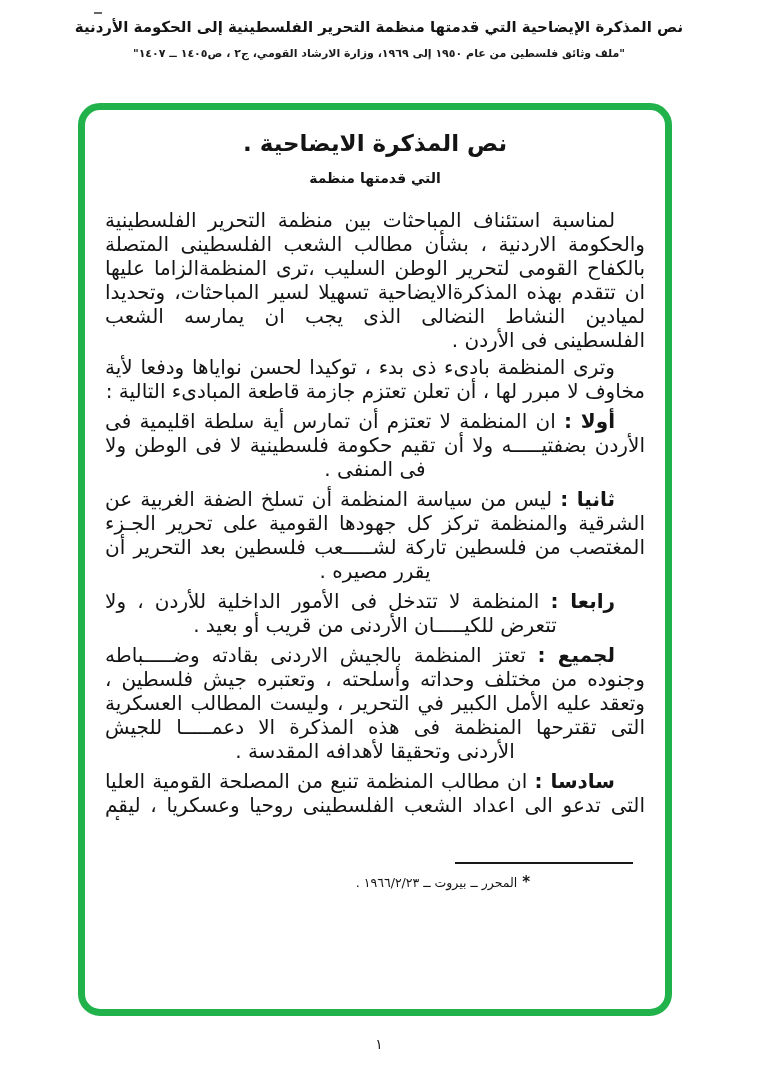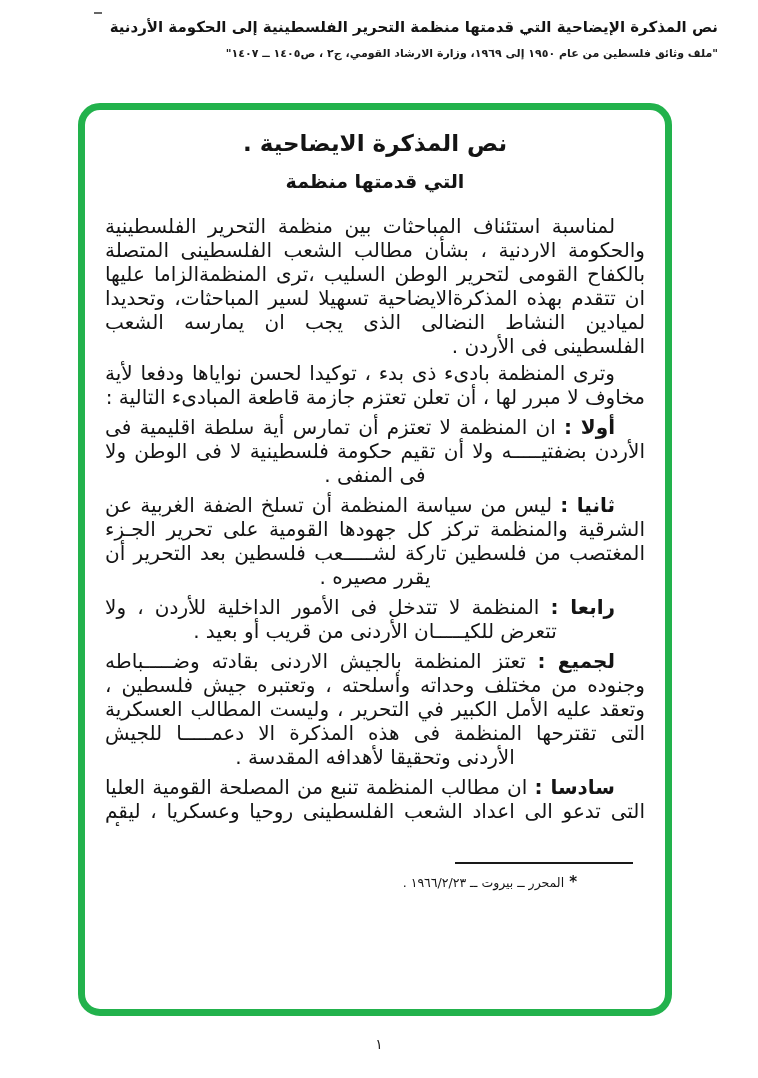--- a/index.html
+++ b/index.html
@@ -14,21 +14,21 @@
   .page { position: relative; width: 758px; height: 1078px; }
 
   .scan-mark {
     position: absolute; left: 94px; top: 12px;
     width: 8px; height: 2px; background: #666;
   }
 
   
   .doc-header {
     position: absolute; top: 16px; left: 40px; right: 40px;
-    text-align: right;
+    text-align: center;
   }
   .doc-header-title {
     font-size: 15px; font-weight: bold; line-height: 22px;
     letter-spacing: 0px;
   }
   .doc-header-source {
     margin-top: 9px;
     font-size: 11px; font-weight: bold; color: #1a1a1a;
   }
 
@@ -43,21 +43,21 @@
   }
 
   .memo-title {
     margin: 20px 0 0 0;
     text-align: center;
     font-size: 23px; font-weight: bold;
   }
   .memo-subtitle {
     margin-top: 14px;
     text-align: center;
-    font-size: 19px; font-weight: bold;
+    font-size: 14px; font-weight: bold;
   }
   .memo-subtitle2 {
     margin-top: 10px;
     text-align: center;
     font-size: 15px; font-weight: bold;
   }
 
   
   .memo-body {
     margin: 22px auto 0 auto;
@@ -75,21 +75,21 @@
   }
   .para + .para { margin-top: 3px; }
   .para.item { margin-top: 6px; text-align-last: center; }
   .para .item-label { font-weight: bold; }
 
   
   .footnote {
     position: absolute;
     top: 752px; right: 26px;
     width: 330px;
-    text-align: right;
+    text-align: center;
   }
   .footnote-rule {
     width: 178px; height: 2px; background: #191919;
     margin: 0 6px 0 auto;
   }
   .footnote-line {
     margin-top: 9px;
     margin-left: 0; margin-right: 62px;
     font-size: 12.5px;
     white-space: nowrap;

